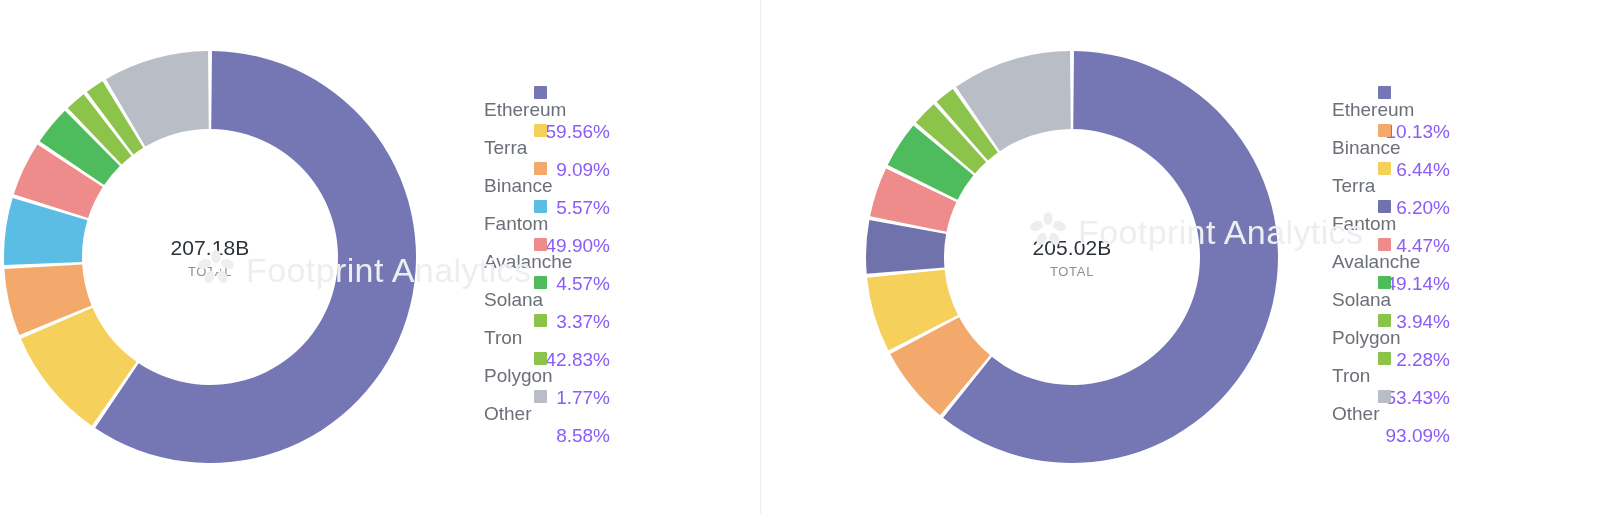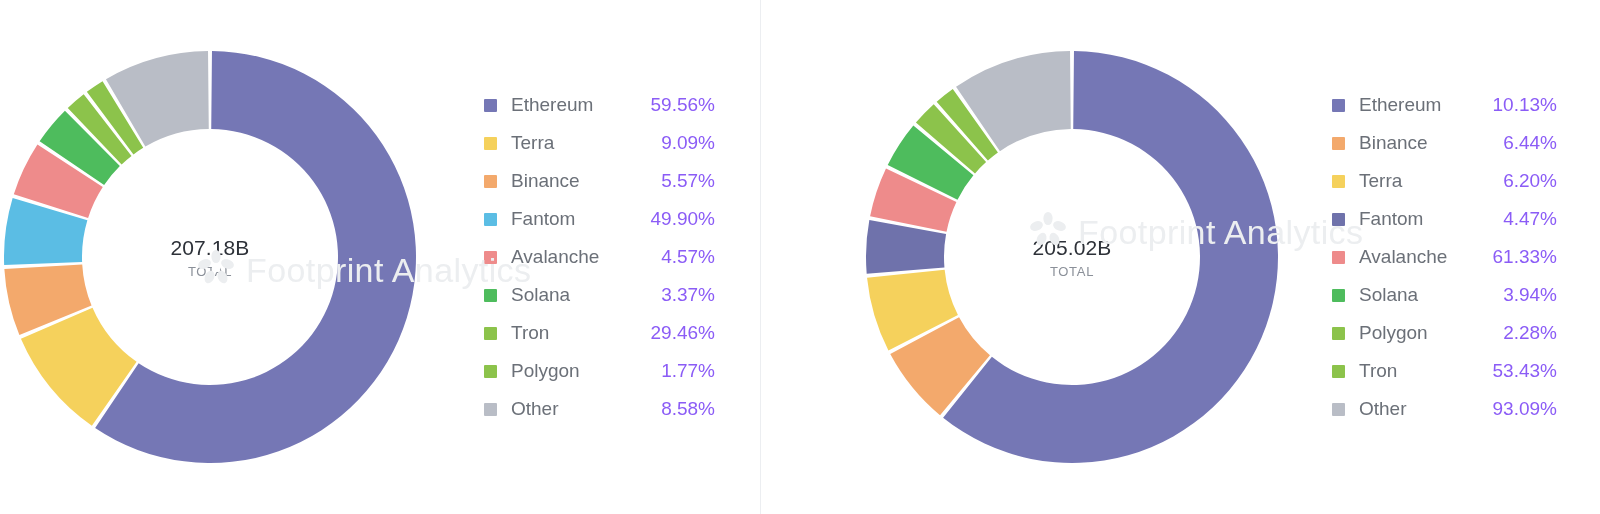--- a/index.html
+++ b/index.html
@@ -72,20 +72,21 @@
   .legend {
     flex: 0 0 auto;
     display: flex;
     flex-direction: column;
     justify-content: center;
   }
   .legend-row {
     display: flex;
     align-items: center;
     height: 38px;
+    flex-direction: column;
   }
   .legend-swatch {
     width: 13px;
     height: 13px;
     border-radius: 1px;
     flex: 0 0 auto;
     margin-right: 14px;
   }
   .legend-name {
     font-size: 19px;
@@ -179,21 +180,21 @@
           <span class="legend-value">4.57%</span>
         </div>
         <div class="legend-row">
           <span class="legend-swatch" style="background: rgb(78, 188, 93);"></span>
           <span class="legend-name">Solana</span>
           <span class="legend-value">3.37%</span>
         </div>
         <div class="legend-row">
           <span class="legend-swatch" style="background: rgb(140, 195, 75);"></span>
           <span class="legend-name">Tron</span>
-          <span class="legend-value">29.46%</span>
+          <span class="legend-value">42.83%</span>
         </div>
         <div class="legend-row">
           <span class="legend-swatch" style="background: rgb(140, 195, 75);"></span>
           <span class="legend-name">Polygon</span>
           <span class="legend-value">1.77%</span>
         </div>
         <div class="legend-row">
           <span class="legend-swatch" style="background: rgb(185, 189, 198);"></span>
           <span class="legend-name">Other</span>
           <span class="legend-value">8.58%</span>
@@ -240,21 +241,21 @@
           <span class="legend-value">6.20%</span>
         </div>
         <div class="legend-row">
           <span class="legend-swatch" style="background: rgb(111, 114, 171);"></span>
           <span class="legend-name">Fantom</span>
           <span class="legend-value">4.47%</span>
         </div>
         <div class="legend-row">
           <span class="legend-swatch" style="background: rgb(238, 139, 139);"></span>
           <span class="legend-name">Avalanche</span>
-          <span class="legend-value">61.33%</span>
+          <span class="legend-value">49.14%</span>
         </div>
         <div class="legend-row">
           <span class="legend-swatch" style="background: rgb(78, 188, 93);"></span>
           <span class="legend-name">Solana</span>
           <span class="legend-value">3.94%</span>
         </div>
         <div class="legend-row">
           <span class="legend-swatch" style="background: rgb(140, 195, 75);"></span>
           <span class="legend-name">Polygon</span>
           <span class="legend-value">2.28%</span>

